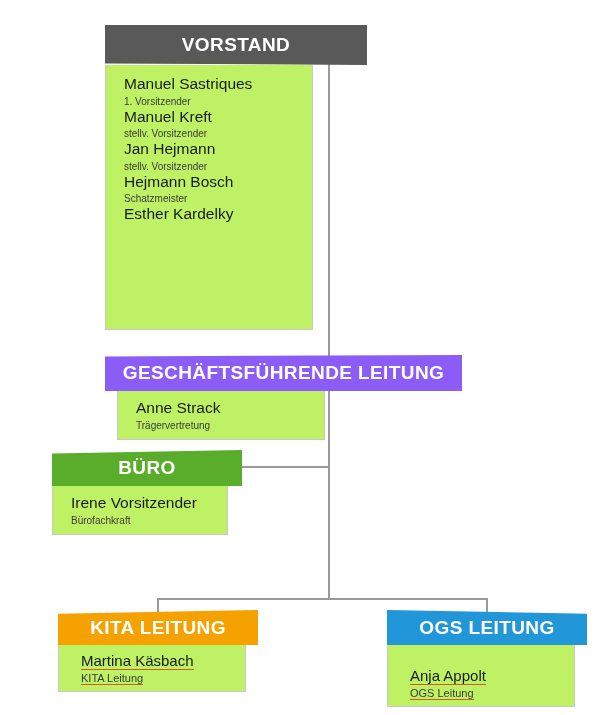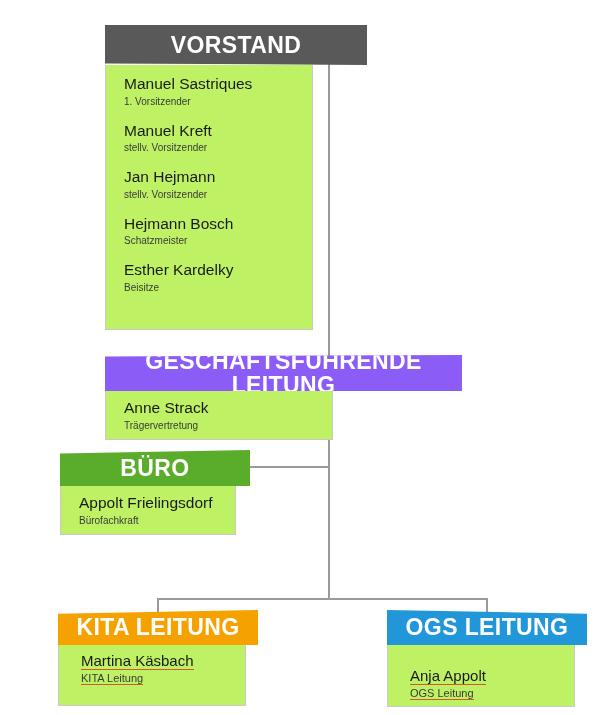--- a/index.html
+++ b/index.html
@@ -26,41 +26,40 @@
   }
 
   
   .node {
     position: absolute;
     box-sizing: border-box;
   }
   .node-header {
     box-sizing: border-box;
     color: #ffffff;
-    font-size: 23px;
+    font-size: 19px;
     font-weight: bold;
     letter-spacing: 0.4px;
     text-align: center;
     display: flex;
     align-items: center;
     justify-content: center;
     line-height: 1.05;
   }
   .node-body {
     box-sizing: border-box;
     border: 1px solid #c9c9c9;
     border-top: none;
     background: #bef264;
     padding: 10px 0 10px 0;
   }
   .entry {
     padding: 0 0 0 18px;
   }
   .entry + .entry {
-    margin-top: 14px;
   }
   .entry-name {
     font-size: 15.5px;
     color: #1a1a1a;
     line-height: 1.2;
   }
   .entry-role {
     font-size: 10px;
     color: #3a3a3a;
     margin-top: 2px;
@@ -90,28 +89,29 @@
     top: 355px;
     width: 357px;
   }
   #gefue .node-header {
     background: #8b5cf6;
     height: 36px;
     width: 357px;
     clip-path: polygon(0 4%, 100% 0, 100% 100%, 0 100%);
   }
   #gefue .node-body {
-    width: 228px;
+    width: 208px;
     min-height: 43px;
     padding-top: 8px;
     padding-bottom: 7px;
+    margin-left: 12px;
   }
 
   #buero {
-    left: 60px;
+    left: 52px;
     top: 450px;
     width: 190px;
   }
   #buero .node-header {
     background: #5aad2a;
     height: 36px;
     width: 190px;
     clip-path: polygon(0 10%, 100% 0, 100% 100%, 0 100%);
   }
   #buero .node-body {
@@ -129,21 +129,21 @@
   #kita .node-header {
     background: #f5a200;
     height: 35px;
     width: 200px;
     clip-path: polygon(0 11%, 100% 0, 100% 100%, 0 100%);
   }
   #kita .node-body {
     width: 188px;
     min-height: 40px;
     padding-top: 7px;
-    padding-bottom: 20px;
+    padding-bottom: 6px;
   }
 
   #ogs {
     left: 387px;
     top: 610px;
     width: 200px;
   }
   #ogs .node-header {
     background: #2196d8;
     height: 35px;
@@ -192,40 +192,39 @@
       <div class="entry">
         <div class="entry-name">Jan Hejmann</div>
         <div class="entry-role">stellv. Vorsitzender</div>
       </div>
       <div class="entry">
         <div class="entry-name">Hejmann Bosch</div>
         <div class="entry-role">Schatzmeister</div>
       </div>
       <div class="entry">
         <div class="entry-name">Esther Kardelky</div>
-        <div class="entry-role">Beisitze</div>
       </div>
     </div>
   </div>
 
   <div class="node" id="gefue">
     <div class="node-header">GESCHÄFTSFÜHRENDE LEITUNG</div>
     <div class="node-body">
       <div class="entry">
         <div class="entry-name">Anne Strack</div>
         <div class="entry-role">Trägervertretung</div>
       </div>
     </div>
   </div>
 
   <div class="node" id="buero">
     <div class="node-header">BÜRO</div>
     <div class="node-body">
       <div class="entry">
-        <div class="entry-name">Appolt Frielingsdorf</div>
+        <div class="entry-name">Irene Vorsitzender</div>
         <div class="entry-role">Bürofachkraft</div>
       </div>
     </div>
   </div>
 
   <div class="node" id="kita">
     <div class="node-header">KITA LEITUNG</div>
     <div class="node-body">
       <div class="entry leaf-entry" style="padding-left:22px;">
         <div class="entry-name">

